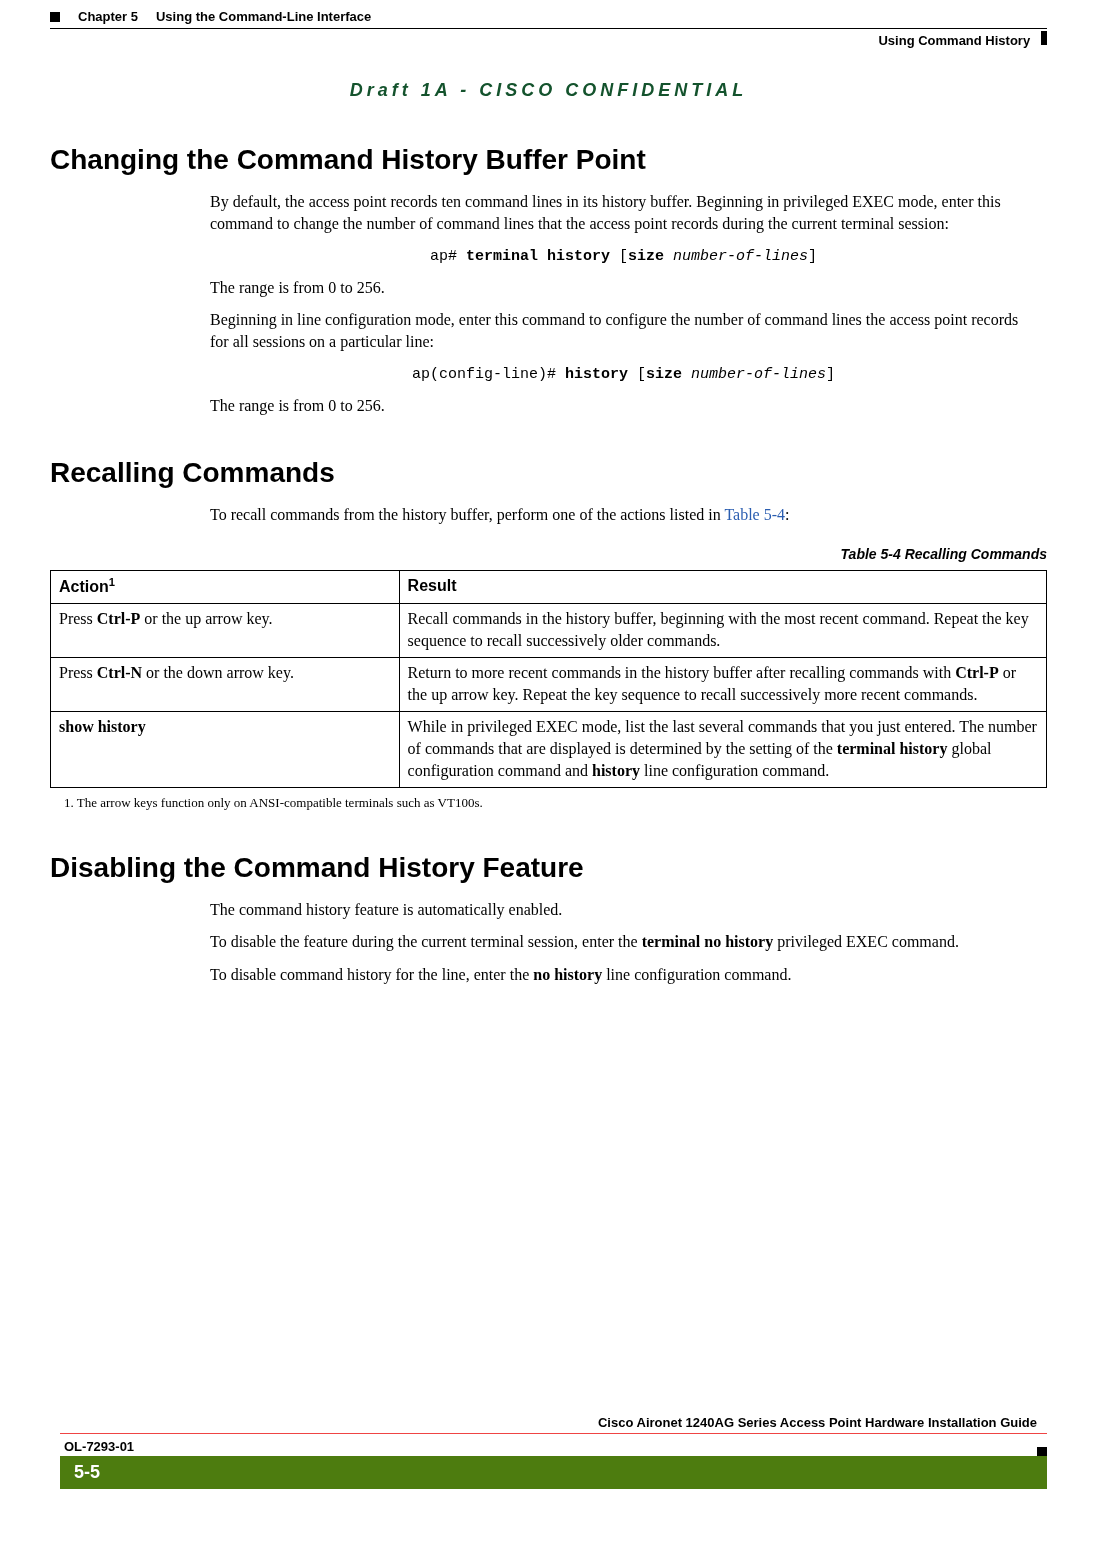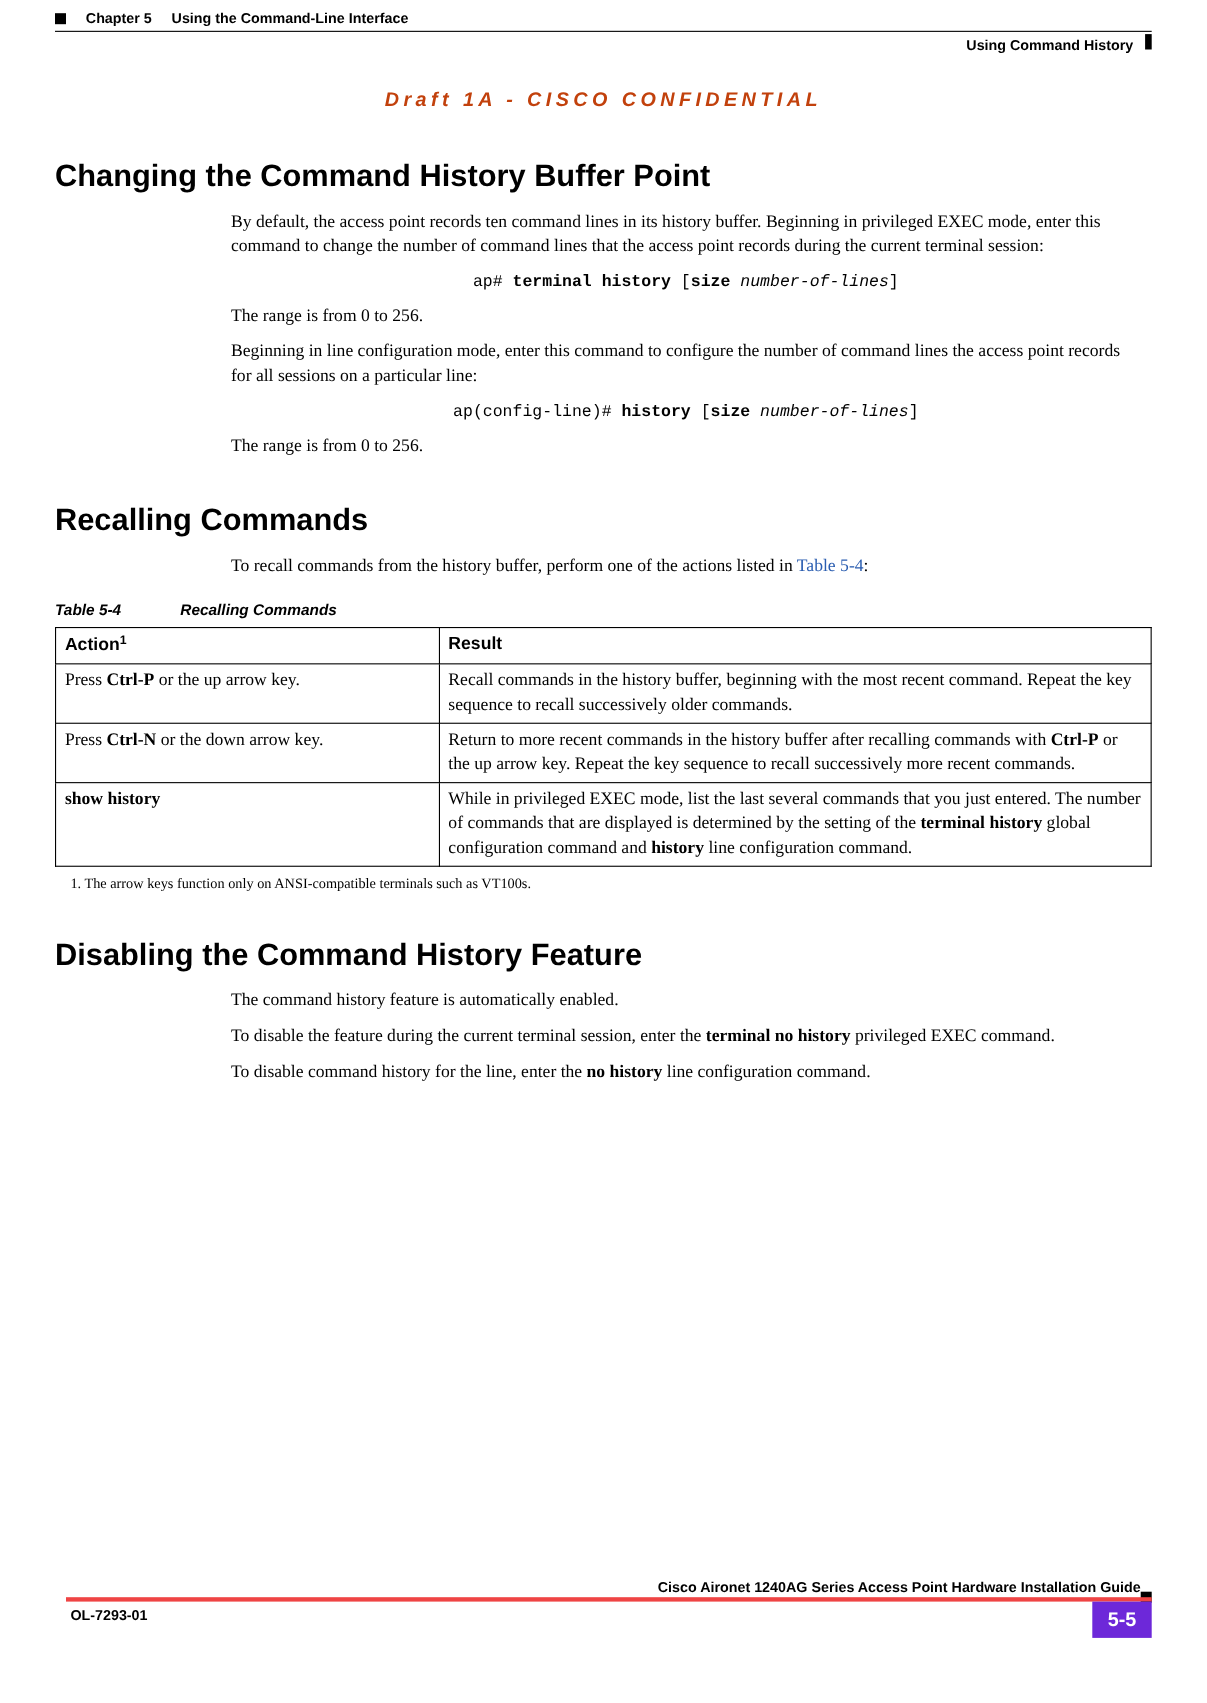--- a/index.html
+++ b/index.html
@@ -32,21 +32,21 @@
   .hr-thin { border: none; border-top: 1px solid #000; margin: 2px 0 0 0; }
   .section-label {
     text-align: right;
     font-family: Arial, Helvetica, sans-serif;
     font-weight: bold;
     font-size: 13px;
     margin-top: 2px;
   }
   .confidential {
     text-align: center;
-    color: #c2410c;
+    color: #14532d;
     font-family: Arial, Helvetica, sans-serif;
     font-weight: bold;
     font-style: italic;
     letter-spacing: 4px;
     font-size: 18px;
     margin: 28px 0 20px 0;
   }
   h1 {
     font-family: Arial, Helvetica, sans-serif;
     font-size: 28px;
@@ -66,20 +66,21 @@
   }
   .mono .b { font-weight: bold; }
   .mono .i { font-style: italic; }
   .link { color: #2a5db0; }
   .table-caption {
     font-family: Arial, Helvetica, sans-serif;
     font-style: italic;
     font-weight: bold;
     font-size: 14px;
     margin: 18px 0 6px 0;
+    text-align: right;
   }
   .table-caption .tid { display:inline-block; width: 110px; }
   table.rc {
     width: 100%;
     border-collapse: collapse;
     font-size: 16px;
   }
   table.rc th, table.rc td {
     border: 1px solid #000;
     padding: 4px 8px;
@@ -103,31 +104,32 @@
   .footer .title-row {
     text-align: right;
     font-family: Arial, Helvetica, sans-serif;
     font-weight: bold;
     font-size: 13px;
     padding-right: 10px;
   }
   .footer .bottom-row {
     display: flex;
     align-items: stretch;
-    border-top: 4px solid #ef4444;
+    border-top: 1px solid #ef4444;
+    flex-direction: column;
   }
   .footer .ol {
     font-family: Arial, Helvetica, sans-serif;
     font-weight: bold;
     font-size: 13px;
     padding: 4px 0 0 4px;
     flex: 1;
   }
   .footer .pagenum {
-    background: #6d28d9;
+    background: #4d7c0f;
     color: #fff;
     font-family: Arial, Helvetica, sans-serif;
     font-weight: bold;
     font-size: 18px;
     padding: 4px 14px;
   }
   .endcap {
     position: absolute;
     right: 50px;
     bottom: 44px;

